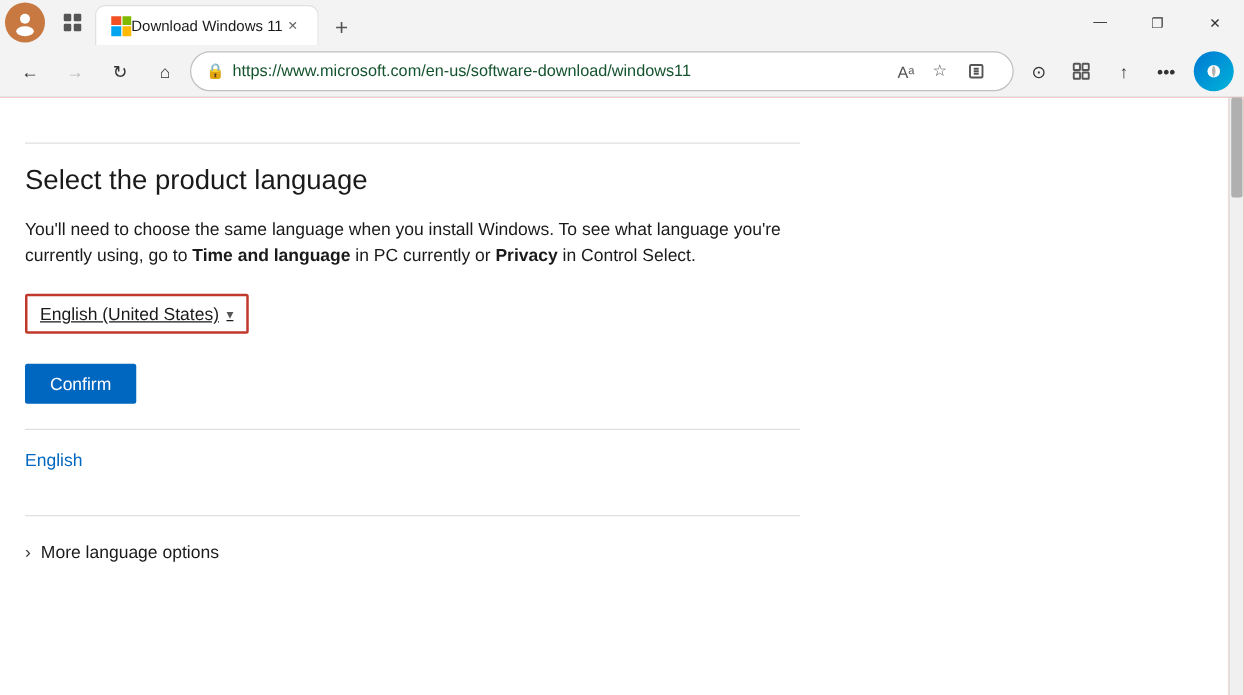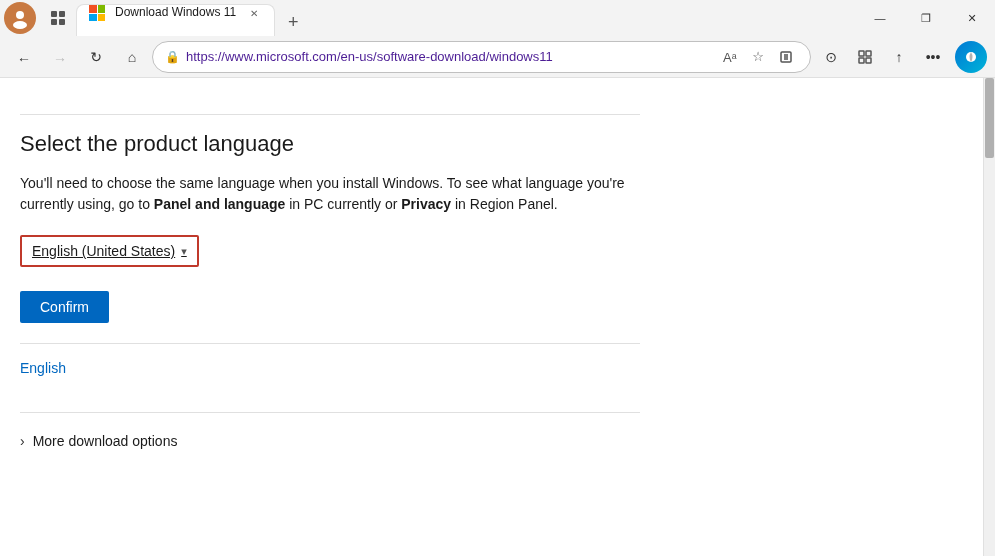--- a/index.html
+++ b/index.html
@@ -61,27 +61,28 @@
     
     .tab-strip {
       display: flex;
       align-items: flex-end;
       height: 36px;
       flex: 1;
     }
 
     .tab {
       display: flex;
+      align-items: center;
       height: 32px;
       padding: 0 12px;
       background: #ffffff;
       border-radius: 8px 8px 0 0;
       border: 1px solid #e0e0e0;
       border-bottom: none;
-      gap: 10px;
+      gap: 0;
       min-width: 160px;
       max-width: 240px;
       cursor: pointer;
     }
 
     .tab-title {
       font-size: 12px;
       color: #1a1a1a;
       flex: 1;
       white-space: nowrap;
@@ -172,39 +173,39 @@
     }
 
     .lock-icon {
       color: #666;
       font-size: 12px;
     }
 
     .address-text {
       flex: 1;
       font-size: 13px;
-      color: #4c1d95;
+      color: #14532d;
       white-space: nowrap;
       overflow: hidden;
       text-overflow: ellipsis;
     }
 
     .address-icons {
       display: flex;
       align-items: center;
       gap: 4px;
     }
 
     .addr-icon-btn {
       width: 24px;
       height: 24px;
       border-radius: 4px;
       display: flex;
       align-items: center;
-      justify-content: center;
+      justify-content: flex-start;
       cursor: pointer;
       color: #555;
       font-size: 13px;
     }
 
     .nav-right-icons {
       display: flex;
       align-items: center;
       gap: 2px;
     }
@@ -465,41 +466,41 @@
 
 <div class="browser-content-wrapper">
   <div class="browser-content">
     <div class="page-content">
 
       <hr class="divider">
 
       <h1 class="page-title">Select the product language</h1>
 
       <p class="description-text">
-        <span>You'll need to choose the same language when you install Windows. To see what language you're currently using, go to </span><strong>Panel and language</strong><span> in PC currently or </span><strong>Privacy</strong><span> in Region Panel.</span>
+        <span>You'll need to choose the same language when you install Windows. To see what language you're currently using, go to </span><strong>Time and language</strong><span> in PC currently or </span><strong>Privacy</strong><span> in Control Select.</span>
       </p>
 
       <div class="language-dropdown">
         <span>English (United States)</span>
         <span class="dropdown-arrow">▾</span>
       </div>
 
       <br>
 
       <button class="confirm-btn">Confirm</button>
 
       <hr class="divider">
 
       <a href="#" class="privacy-link">English</a>
 
       <hr class="divider">
 
       <div class="more-options">
         <span class="chevron-icon">›</span>
-        <span class="more-options-text">More download options</span>
+        <span class="more-options-text">More language options</span>
       </div>
 
     </div>
   </div>
 
   <div class="scrollbar-strip">
     <div class="scrollbar-thumb-sim"></div>
   </div>
 </div>
 

